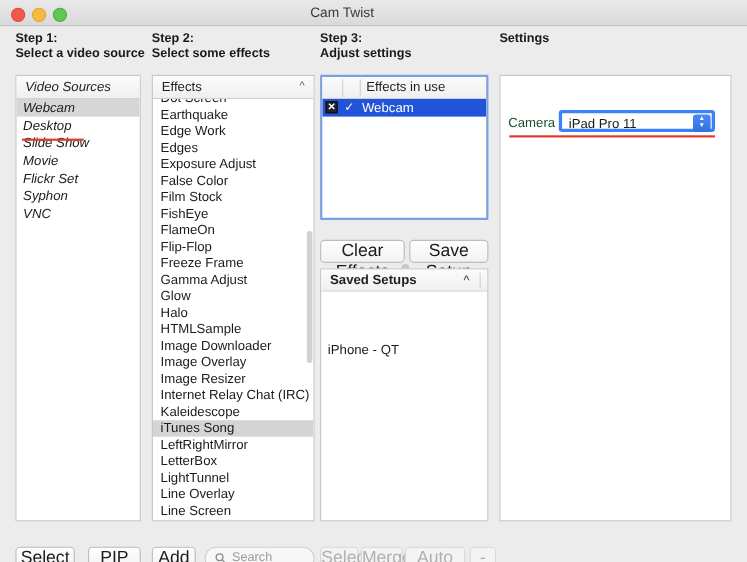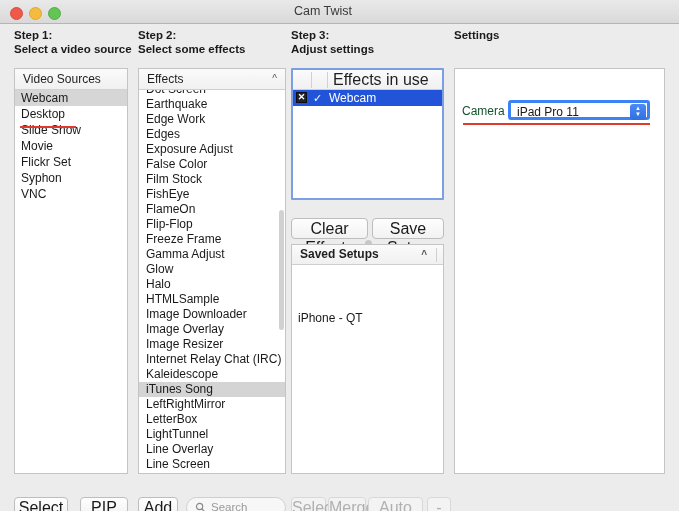--- a/index.html
+++ b/index.html
@@ -30,21 +30,21 @@
     position: absolute;
     left: 0; top: 0;
     width: 679px;
     height: 24px;
     background: linear-gradient(to bottom, #e9e9e9 0%, #d9d9d9 100%);
     border-bottom: 1px solid #b4b4b4;
     box-sizing: border-box;
   }
   #window-title {
     position: absolute;
-    left: 12px; top: 0;
+    left: 0; top: 0;
     width: 622px;
     line-height: 23px;
     text-align: center;
     font-size: 12.5px;
     font-weight: 500;
     color: #3a3a3a;
   }
   .traffic {
     position: absolute;
     top: 7px;
@@ -110,21 +110,21 @@
     line-height: 15px;
     padding-left: 6px;
     font-size: 12px;
     color: #1a1a1a;
     white-space: nowrap;
     box-sizing: border-box;
   }
   .row.sel-gray { background: #d4d4d4; }
 
   
-  #vs-box { left: 14px; top: 44px; width: 114px; height: 406px; }
+  #vs-box { left: 14px; top: 44px; width: 114px; height: 406px; font-style: italic; }
   #vs-box .list-header { border-bottom: 1px solid #d2d2d2; }
   #vs-rows .row { height: 16px; line-height: 16px; }
   #vs-rows .row.sel-gray { background: #d6d6d6; }
   .redline {
     position: absolute;
     height: 2px;
     background: #e03a2f;
   }
   #vs-redline { left: 20px; top: 102px; width: 56px; }
 
@@ -169,21 +169,21 @@
     border: 2px solid #7b9fe0;
     border-radius: 1px;
     box-sizing: border-box;
     overflow: hidden;
   }
   #inuse-head {
     height: 20px;
     line-height: 19px;
     background: linear-gradient(to bottom, #fbfbfb 0%, #f0f0f0 100%);
     border-bottom: 1px solid #cfcfcf;
-    font-size: 16px;
+    font-size: 12px;
     font-weight: 500;
     color: #1f1f1f;
     position: relative;
     box-sizing: border-box;
   }
   #inuse-head .col-divider {
     position: absolute;
     left: 18px; top: 2px;
     width: 1px; height: 16px;
     background: #d0d0d0;

